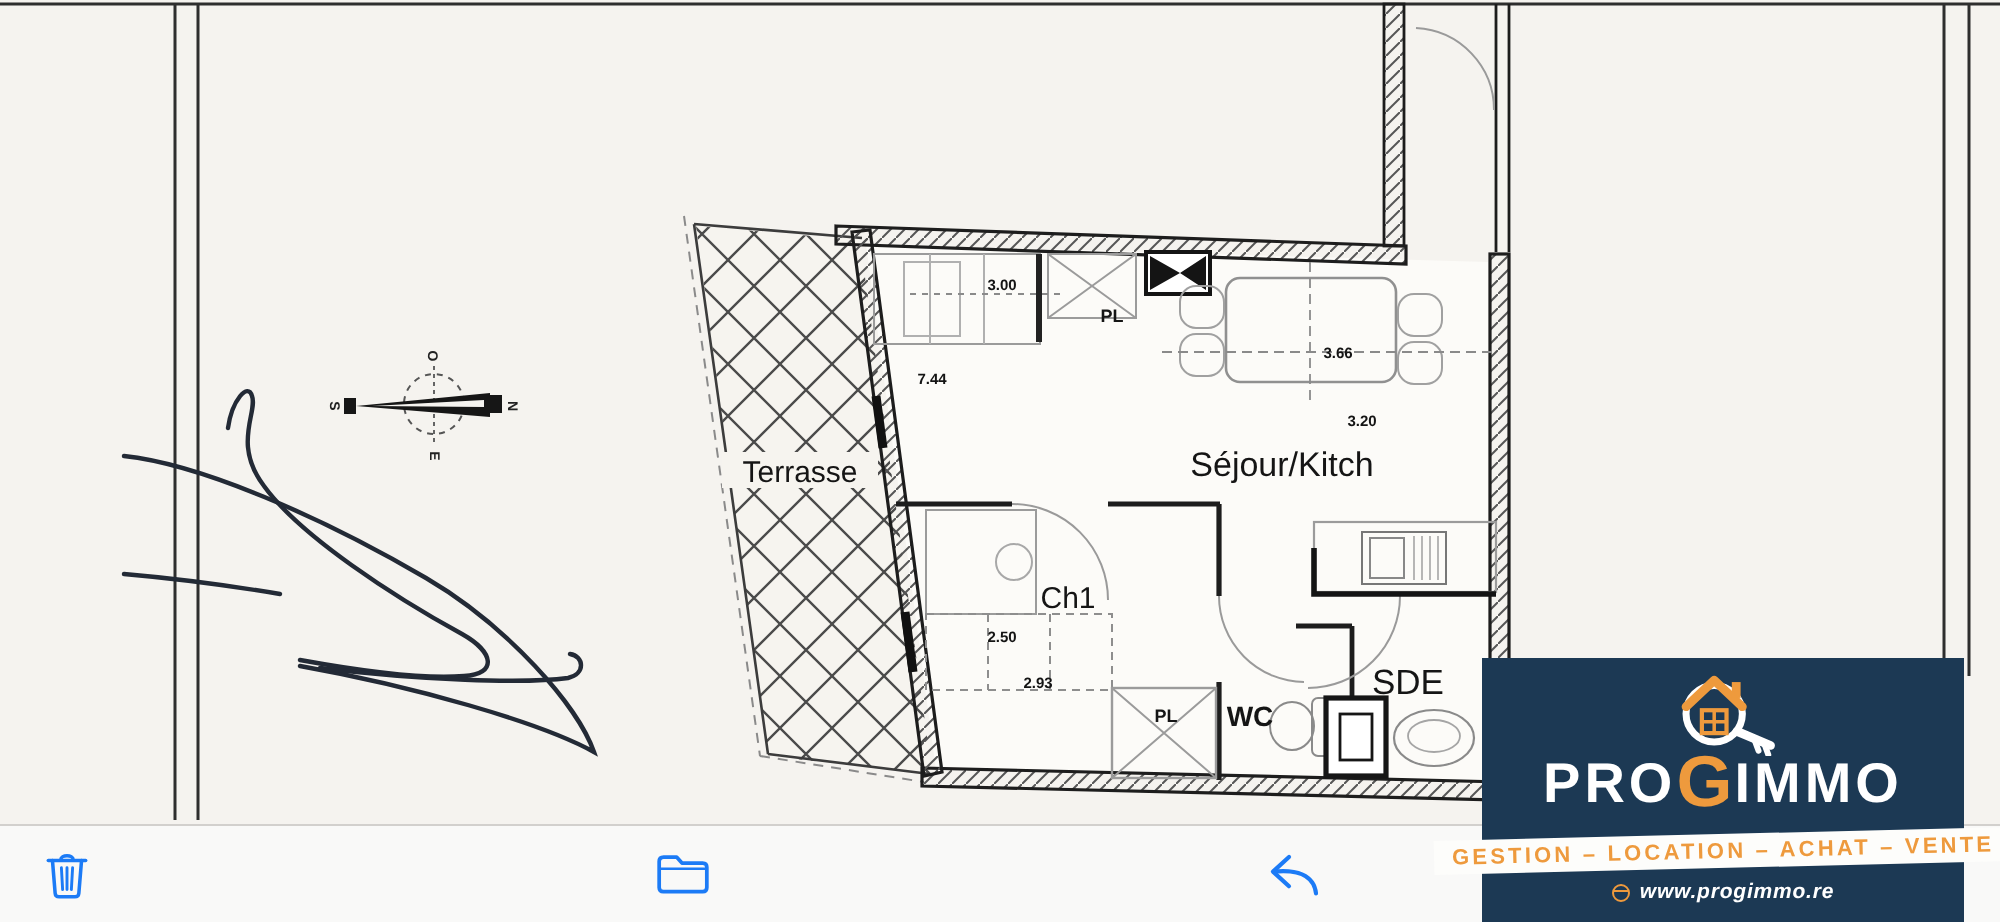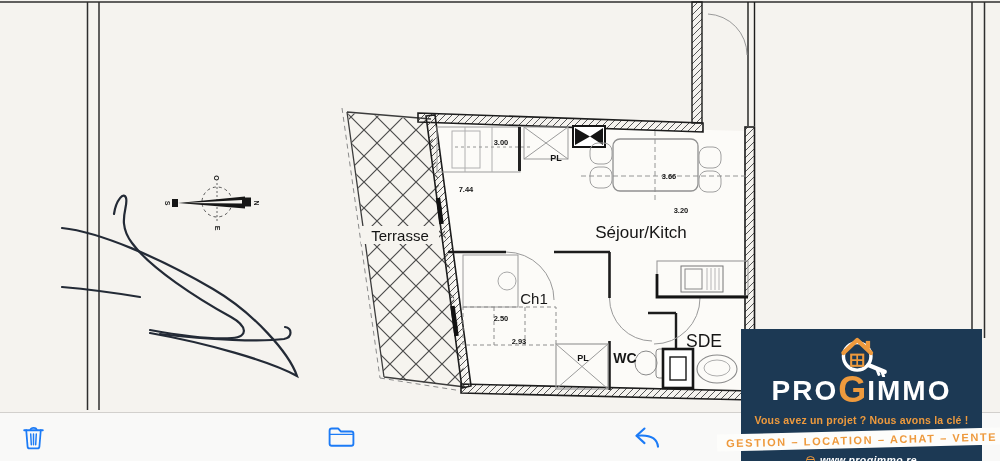--- a/index.html
+++ b/index.html
@@ -173,21 +173,20 @@
     <svg class="logo-icon" viewBox="0 0 78 50" width="69" height="44">
       <circle cx="34" cy="26" r="16" fill="none" stroke="#ffffff" stroke-width="4"></circle>
       <path d="M47,36 L66,44" stroke="#ffffff" stroke-width="5" stroke-linecap="round"></path>
       <path d="M57,41 l2.2,6 M62.5,43.2 l2.2,6" stroke="#ffffff" stroke-width="3.4" stroke-linecap="round"></path>
       <path d="M18,22 L34,7 L50,22" fill="none" stroke="#ee9a3d" stroke-width="5" stroke-linejoin="round" stroke-linecap="round"></path>
       <rect x="44" y="8" width="5" height="9" fill="#ee9a3d"></rect>
       <rect x="27" y="24" width="14" height="13" fill="none" stroke="#ee9a3d" stroke-width="2.4"></rect>
       <path d="M34,24 V37 M27,30.5 H41" stroke="#ee9a3d" stroke-width="2"></path>
     </svg>
     <div class="brand-line"><span class="w">PRO</span><span class="g">G</span><span class="w">IMMO</span></div>
-    <div class="tagline">Vous avez un projet ? Nous avons la clé !</div>
     <div class="services-banner">GESTION – LOCATION – ACHAT – VENTE</div>
     <div class="website-row">
       <span class="globe"></span>
       <span class="website">www.progimmo.re</span>
     </div>
   </div>
 
   <div class="toolbar">
     <button class="tb-btn" style="left:20px" aria-label="delete">
       <svg viewBox="0 0 26 26" width="27" height="27" fill="none" stroke="#1c7bf6" stroke-width="1.7" stroke-linecap="round" stroke-linejoin="round">

